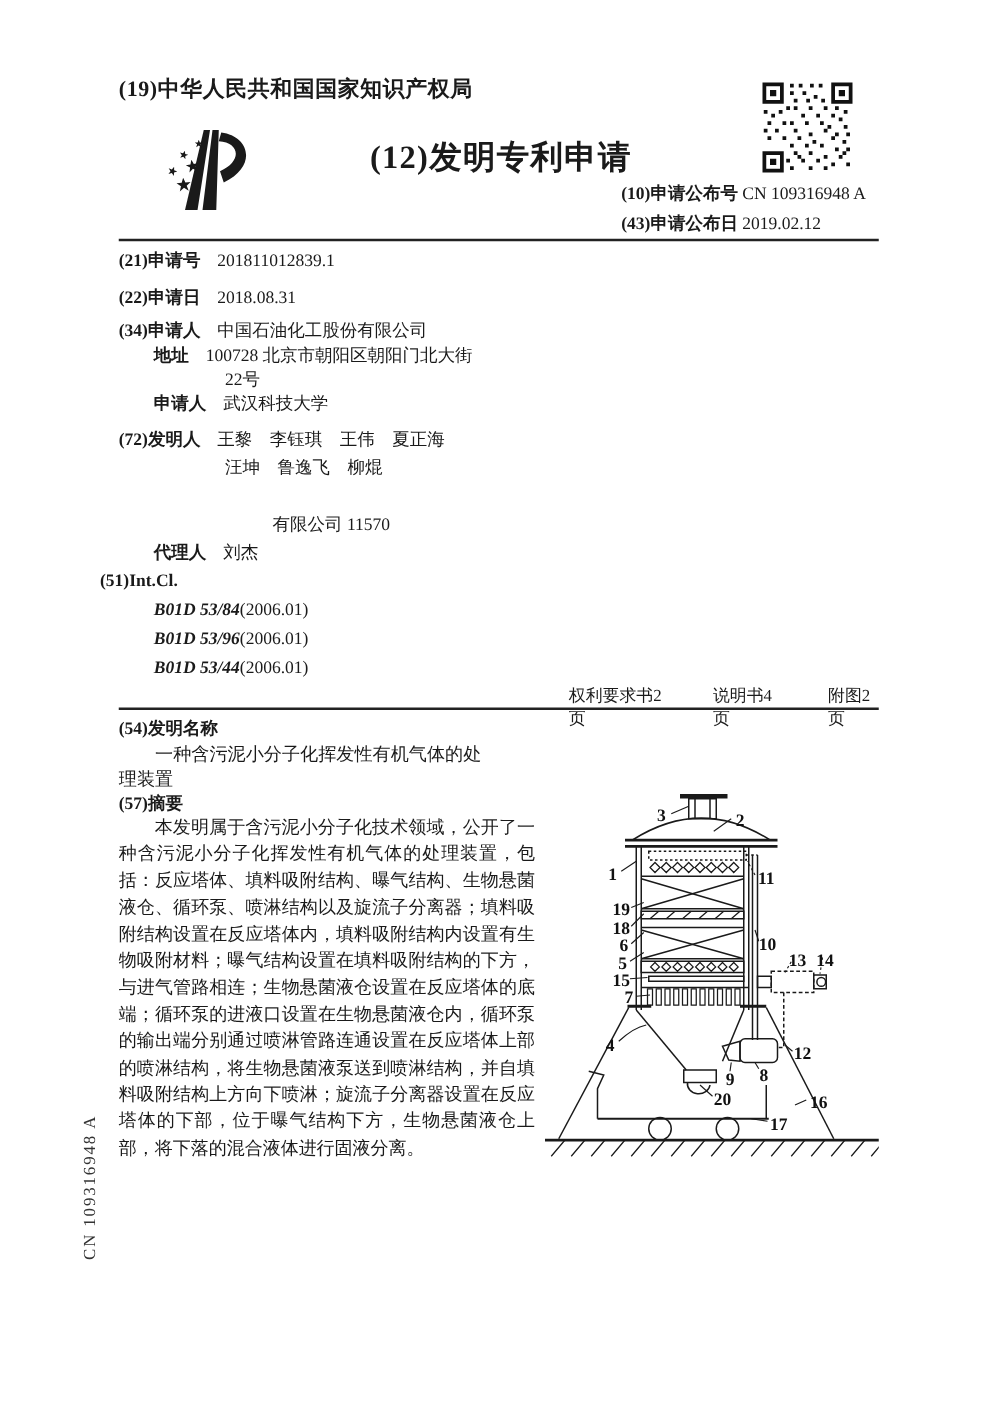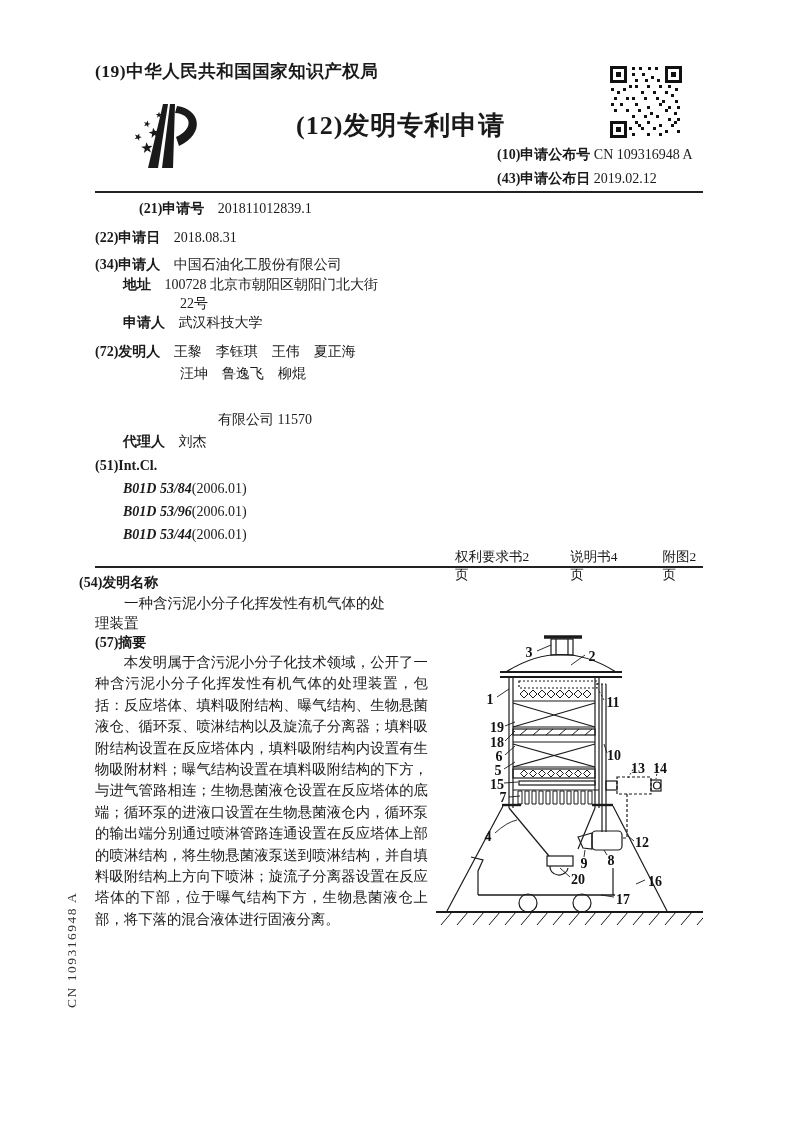--- a/index.html
+++ b/index.html
@@ -71,21 +71,21 @@
     <span class="lbl">(10)申请公布号</span>
     <span class="val">CN 109316948 A</span>
   </div>
   <div class="abs pub-row" style="left:497px; top:170px;">
     <span class="lbl">(43)申请公布日</span>
     <span class="val">2019.02.12</span>
   </div>
 
   <div class="rule" style="top:191px;"></div>
 
-  <div class="bib-row" style="left:95px; top:200px;margin-left:44px;">
+  <div class="bib-row" style="left:95px; top:200px;">
     <span class="lbl">(21)申请号</span>
     <span>201811012839.1</span>
   </div>
   <div class="bib-row" style="left:95px; top:229px;">
     <span class="lbl">(22)申请日</span>
     <span>2018.08.31</span>
   </div>
   <div class="bib-row" style="left:95px; top:256px;">
     <span class="lbl">(34)申请人</span>
     <span>中国石油化工股份有限公司</span>
@@ -108,42 +108,42 @@
   <div class="bib-row" style="left:180px; top:365px;">
     <span>汪坤　鲁逸飞　柳焜</span>
   </div>
   <div class="bib-row" style="left:218px; top:411px;">
     <span>有限公司 11570</span>
   </div>
   <div class="bib-row" style="left:123px; top:433px;">
     <span class="lbl">代理人</span>
     <span>刘杰</span>
   </div>
-  <div class="bib-row" style="left:95px; top:458px;">
+  <div class="bib-row" style="left:80px; top:458px;">
     <span class="lbl">(51)Int.Cl.</span>
   </div>
   <div class="bib-row" style="left:123px; top:481px;">
     <span class="ipc-code">B01D 53/84</span><span>(2006.01)</span>
   </div>
   <div class="bib-row" style="left:123px; top:504px;">
     <span class="ipc-code">B01D 53/96</span><span>(2006.01)</span>
   </div>
   <div class="bib-row" style="left:123px; top:527px;">
     <span class="ipc-code">B01D 53/44</span><span>(2006.01)</span>
   </div>
 
   <div class="pages-info">
     <span>权利要求书2页</span>
     <span>说明书4页</span>
     <span>附图2页</span>
   </div>
 
   <div class="rule" style="top:566px;"></div>
 
-  <div class="abs sec-label" style="left:79px; top:574px;">(54)发明名称</div>
+  <div class="abs sec-label" style="left:95px; top:574px;">(54)发明名称</div>
   <div class="abs title-line" style="left:124px; top:594px;">一种含污泥小分子化挥发性有机气体的处</div>
   <div class="abs title-line" style="left:95px; top:614px;">理装置</div>
   <div class="abs sec-label" style="left:95px; top:634px;">(57)摘要</div>
   <div class="abstract">本发明属于含污泥小分子化技术领域，公开了一种含污泥小分子化挥发性有机气体的处理装置，包括：反应塔体、填料吸附结构、曝气结构、生物悬菌液仓、循环泵、喷淋结构以及旋流子分离器；填料吸附结构设置在反应塔体内，填料吸附结构内设置有生物吸附材料；曝气结构设置在填料吸附结构的下方，与进气管路相连；生物悬菌液仓设置在反应塔体的底端；循环泵的进液口设置在生物悬菌液仓内，循环泵的输出端分别通过喷淋管路连通设置在反应塔体上部的喷淋结构，将生物悬菌液泵送到喷淋结构，并自填料吸附结构上方向下喷淋；旋流子分离器设置在反应塔体的下部，位于曝气结构下方，生物悬菌液仓上部，将下落的混合液体进行固液分离。</div>
 
   <svg class="abs" style="left:432px; top:624px;" width="300" height="312" viewBox="432 624 300 312">
     <g stroke="#1a1a1a" fill="none" stroke-width="1.2">
 
       <line x1="544" y1="637" x2="582" y2="637" stroke-width="3.5"></line>
       <rect x="551" y="639" width="22" height="16"></rect>

